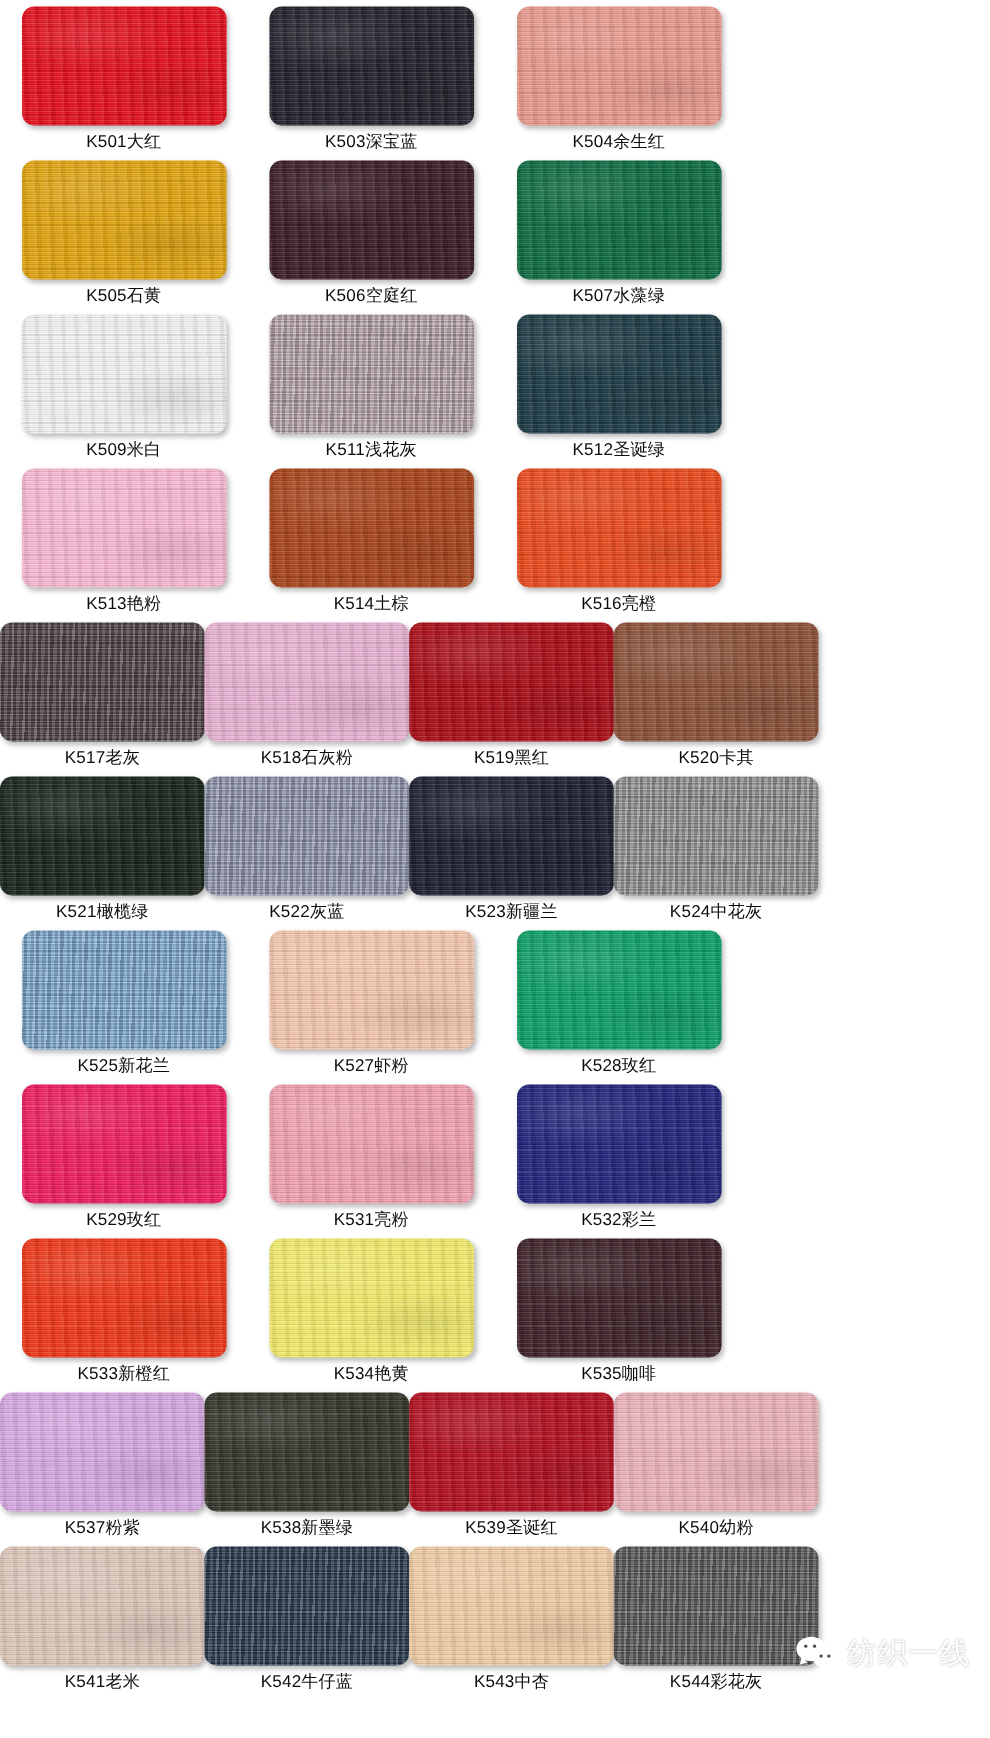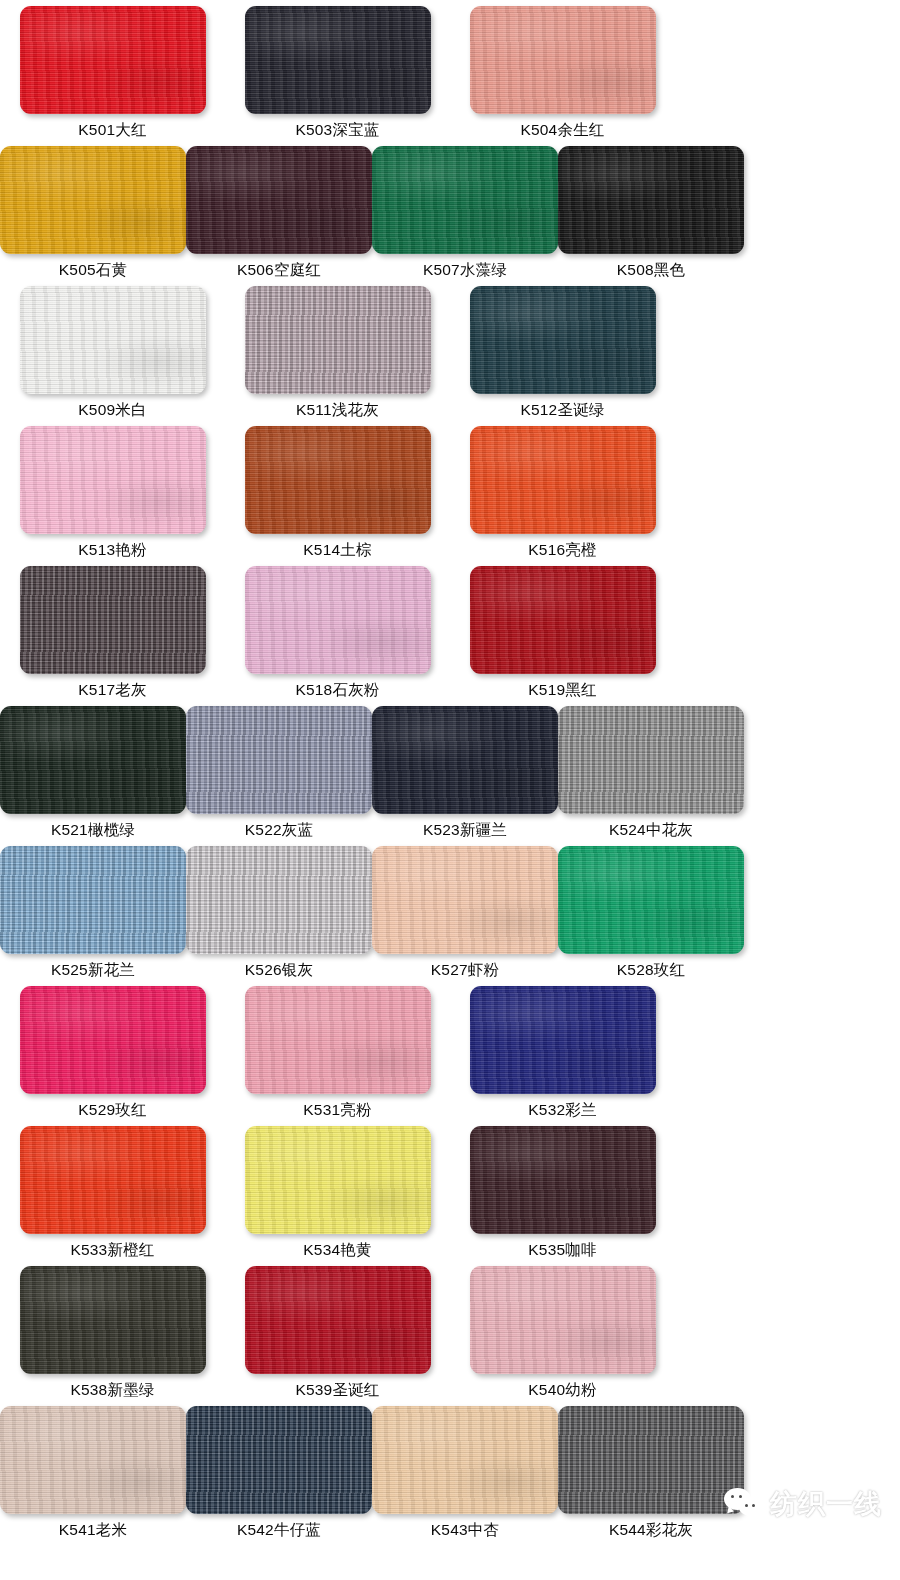--- a/index.html
+++ b/index.html
@@ -178,21 +178,21 @@
     border-radius: 50%;
     background: #4a4a4a;
   }
   #watermark .wechat-icon .d1 { left: 7px;  top: 7px; }
   #watermark .wechat-icon .d2 { left: 15px; top: 7px; }
   #watermark .wechat-icon .d3 { left: 21px; top: 16px; }
   #watermark .wechat-icon .d4 { left: 28px; top: 16px; }
 
   #watermark .wm-text {
     font-size: 27px;
-    font-weight: 700;
+    font-weight: 400;
     color: #ffffff;
     letter-spacing: 1px;
     line-height: 1;
     text-shadow: 0 0 2px rgba(0,0,0,0.35);
     font-family: "DejaVu Sans", "Liberation Sans", sans-serif;
   }
 </style>
 </head>
 <body>
 
@@ -217,24 +217,20 @@
         <div class="swatch-label">K505石黄</div>
       </div>
       <div class="swatch-cell">
         <div class="swatch-chip" style="background-color: rgb(58, 28, 37);"></div>
         <div class="swatch-label">K506空庭红</div>
       </div>
       <div class="swatch-cell">
         <div class="swatch-chip" style="background-color: rgb(13, 107, 66);"></div>
         <div class="swatch-label">K507水藻绿</div>
       </div>
-      <div class="swatch-cell">
-        <div class="swatch-chip" style="background-color: rgb(22, 22, 22);"></div>
-        <div class="swatch-label">K508黑色</div>
-      </div>
     </div>
     <div class="swatch-row">
       <div class="swatch-cell">
         <div class="swatch-chip" style="background-color: rgb(241, 241, 239);"></div>
         <div class="swatch-label">K509米白</div>
       </div>
       <div class="swatch-cell">
         <div class="swatch-chip melange" style="background-color: rgb(194, 175, 184);"></div>
         <div class="swatch-label">K511浅花灰</div>
       </div>
@@ -263,20 +259,24 @@
         <div class="swatch-label">K517老灰</div>
       </div>
       <div class="swatch-cell">
         <div class="swatch-chip" style="background-color: rgb(231, 178, 210);"></div>
         <div class="swatch-label">K518石灰粉</div>
       </div>
       <div class="swatch-cell">
         <div class="swatch-chip" style="background-color: rgb(169, 13, 22);"></div>
         <div class="swatch-label">K519黑红</div>
       </div>
+      <div class="swatch-cell">
+        <div class="swatch-chip" style="background-color: rgb(138, 81, 56);"></div>
+        <div class="swatch-label">K520卡其</div>
+      </div>
     </div>
     <div class="swatch-row">
       <div class="swatch-cell">
         <div class="swatch-chip" style="background-color: rgb(24, 36, 28);"></div>
         <div class="swatch-label">K521橄榄绿</div>
       </div>
       <div class="swatch-cell">
         <div class="swatch-chip melange" style="background-color: rgb(154, 160, 187);"></div>
         <div class="swatch-label">K522灰蓝</div>
       </div>
@@ -288,24 +288,20 @@
         <div class="swatch-chip melange" style="background-color: rgb(155, 155, 155);"></div>
         <div class="swatch-label">K524中花灰</div>
       </div>
     </div>
     <div class="swatch-row">
       <div class="swatch-cell">
         <div class="swatch-chip melange" style="background-color: rgb(134, 181, 221);"></div>
         <div class="swatch-label">K525新花兰</div>
       </div>
       <div class="swatch-cell">
-        <div class="swatch-chip melange" style="background-color: rgb(222, 218, 222);"></div>
-        <div class="swatch-label">K526银灰</div>
-      </div>
-      <div class="swatch-cell">
         <div class="swatch-chip" style="background-color: rgb(243, 199, 173);"></div>
         <div class="swatch-label">K527虾粉</div>
       </div>
       <div class="swatch-cell">
         <div class="swatch-chip" style="background-color: rgb(12, 158, 101);"></div>
         <div class="swatch-label">K528玫红</div>
       </div>
     </div>
     <div class="swatch-row">
       <div class="swatch-cell">
@@ -329,20 +325,24 @@
       <div class="swatch-cell">
         <div class="swatch-chip" style="background-color: rgb(240, 233, 106);"></div>
         <div class="swatch-label">K534艳黄</div>
       </div>
       <div class="swatch-cell">
         <div class="swatch-chip" style="background-color: rgb(59, 32, 38);"></div>
         <div class="swatch-label">K535咖啡</div>
       </div>
     </div>
     <div class="swatch-row">
+      <div class="swatch-cell">
+        <div class="swatch-chip" style="background-color: rgb(213, 168, 224);"></div>
+        <div class="swatch-label">K537粉紫</div>
+      </div>
       <div class="swatch-cell">
         <div class="swatch-chip" style="background-color: rgb(50, 50, 41);"></div>
         <div class="swatch-label">K538新墨绿</div>
       </div>
       <div class="swatch-cell">
         <div class="swatch-chip" style="background-color: rgb(176, 13, 30);"></div>
         <div class="swatch-label">K539圣诞红</div>
       </div>
       <div class="swatch-cell">
         <div class="swatch-chip" style="background-color: rgb(233, 177, 185);"></div>

